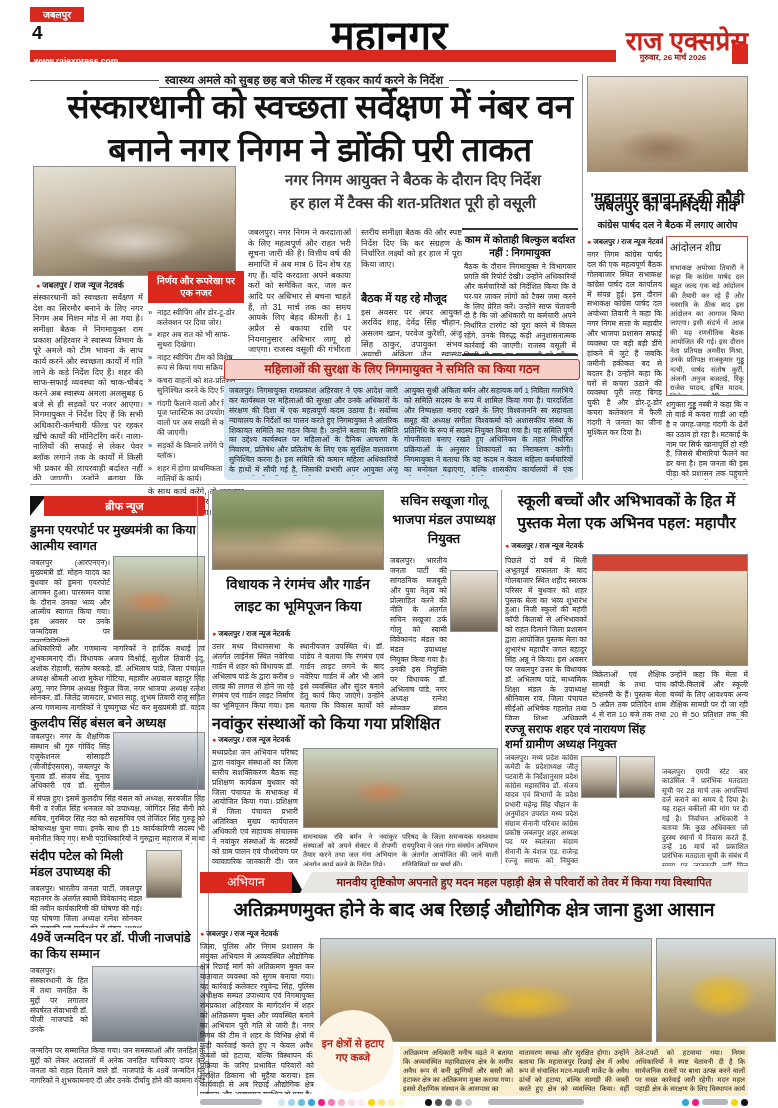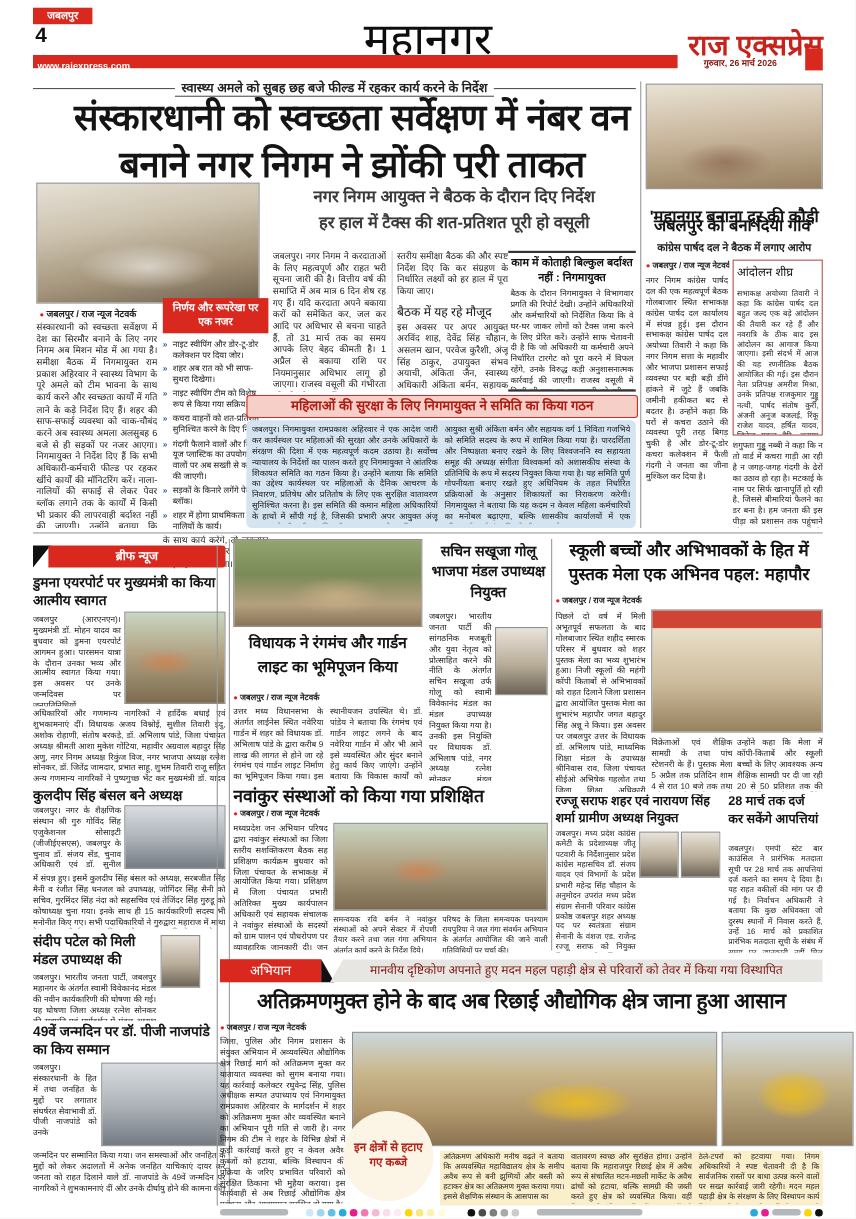--- a/index.html
+++ b/index.html
@@ -30,21 +30,21 @@
   .mk-fill{flex:1 1 auto;height:1px}
   .boxed{box-sizing:border-box}
 </style>
 </head>
 <body>
 
 <div class="page">
 
   <div class="abs" style="left:30px;top:7px;width:54px;height:15px;background:var(--red);color:#fff;font-size:9.5px;font-weight:bold;text-align:center;line-height:15px">जबलपुर</div>
   <div class="abs" style="left:32px;top:22px;font-size:19px;font-weight:800;color:#111">4</div>
-  <div class="abs" style="left:0;top:6px;width:778px;text-align:center;font-size:40px;font-weight:400;color:#0d0d0d">महानगर</div>
+  <div class="abs" style="left:0;top:6px;width:778px;text-align:center;font-size:40px;font-weight:700;color:#0d0d0d">महानगर</div>
   <div class="abs" style="left:30px;top:50px;width:586px;height:12px;background:var(--red)">
     <span style="color:#fff;font-size:8.5px;font-weight:bold;line-height:12px;padding-left:4px;display:inline-block">www.rajexpress.com</span>
   </div>
   <div class="abs" style="left:600px;top:22px;width:148px;text-align:right;font-size:26px;font-weight:800;color:#c8221a">राज एक्सप्रेस</div>
   <div class="abs" style="left:618px;top:51px;width:110px;text-align:center;font-size:8px;font-weight:bold;color:#8a150d">गुरुवार, 26 मार्च 2026</div>
   <div class="abs" style="left:732px;top:44px;width:16px;height:20px;background:var(--red)"></div>
 
   <div class="abs" style="left:30px;top:72px;width:548px;display:flex;align-items:center">
     <span style="flex:1;height:1px;background:#555"></span>
     <span style="padding:0 6px;font-size:11.5px;font-weight:bold;color:#222;border-bottom:1px solid #555">स्वास्थ्य अमले को सुबह छह बजे फील्ड में रहकर कार्य करने के निर्देश</span>
@@ -72,21 +72,21 @@
 
   <div class="abs" style="left:248px;top:168px;width:330px;text-align:center">
     <div style="font-size:15px;font-weight:bold;color:#3a3a3a;line-height:1.55">नगर निगम आयुक्त ने बैठक के दौरान दिए निर्देश</div>
     <div style="font-size:15px;font-weight:bold;color:#3a3a3a;line-height:1.55">हर हाल में टैक्स की शत-प्रतिशत पूरी हो वसूली</div>
   </div>
 
   <div class="abs body-txt" style="left:248px;top:228px;width:103px;height:128px">जबलपुर। नगर निगम ने करदाताओं के लिए महत्वपूर्ण और राहत भरी सूचना जारी की है। वित्तीय वर्ष की समाप्ति में अब मात्र 6 दिन शेष रह गए हैं। यदि करदाता अपने बकाया करों को समेकित कर, जल कर आदि पर अधिभार से बचना चाहते हैं, तो 31 मार्च तक का समय आपके लिए बेहद कीमती है। 1 अप्रैल से बकाया राशि पर नियमानुसार अधिभार लागू हो जाएगा। राजस्व वसूली की गंभीरता को देखते हुए निगमायुक्त राम प्रकाश अहिरवार ने बुधवार की सुबह ठीक 9 बजे राजस्व, स्वास्थ्य, बाजार और जल विभाग के अधिकारियों के साथ एक उच्च</div>
 
   <div class="abs" style="left:356px;top:228px;width:101px;height:128px;overflow:hidden;border-left:1px solid #ccc;padding-left:4px">
     <div class="body-txt">स्तरीय समीक्षा बैठक की और स्पष्ट निर्देश दिए कि कर संग्रहण के निर्धारित लक्ष्यों को हर हाल में पूरा किया जाए।</div>
-    <div style="font-size:11px;font-weight:400;color:#111;margin:4px 0 3px">बैठक में यह रहे मौजूद</div>
+    <div style="font-size:11px;font-weight:700;color:#111;margin:19px 0 3px">बैठक में यह रहे मौजूद</div>
     <div class="body-txt">इस अवसर पर अपर आयुक्त अरविंद शाह, देवेंद्र सिंह चौहान, असलम खान, परवेज कुरैशी, अंजू सिंह ठाकुर, उपायुक्त संभव अयाची, अंकिता जैन, स्वास्थ्य अधिकारी अंकिता बर्मन, सहायक नोडल अधिकारी अभिनव मिश्रा, सहायक स्वास्थ्य अधिकारी अर्जुन यादव, पीयूष राय, अनिल बारी के साथ सभी अधिकारी कर्मचारी उपस्थित रहे।</div>
   </div>
 
   <div class="abs boxed" style="left:462px;top:228px;width:116px;height:128px;border-top:2px solid #333;border-bottom:2px solid #333;overflow:hidden;padding:3px 2px">
     <div style="font-size:10px;font-weight:800;text-align:center;color:#111;line-height:1.3;margin-bottom:3px">काम में कोताही बिल्कुल बर्दाश्त नहीं : निगमायुक्त</div>
     <div class="body-sm">बैठक के दौरान निगमायुक्त ने विभागवार प्रगति की रिपोर्ट देखी। उन्होंने अधिकारियों और कर्मचारियों को निर्देशित किया कि वे घर-घर जाकर लोगों को टैक्स जमा करने के लिए प्रेरित करें। उन्होंने साफ चेतावनी दी है कि जो अधिकारी या कर्मचारी अपने निर्धारित टारगेट को पूरा करने में विफल रहेंगे, उनके विरुद्ध कड़ी अनुशासनात्मक कार्रवाई की जाएगी। राजस्व वसूली में किसी भी स्तर पर लापरवाही को स्वीकार नहीं किया जाएगा।</div>
   </div>
 
   <div class="abs" style="left:224px;top:359px;width:354px;height:19px;background:#f6cfc8;border:1px solid var(--red);color:#b01c12;font-weight:800;font-size:12px;text-align:center;line-height:19px;border-radius:3px">महिलाओं की सुरक्षा के लिए निगमायुक्त ने समिति का किया गठन</div>
   <div class="abs" style="left:224px;top:382px;width:354px;height:98px;background:#d4e4f1;border-radius:5px;display:flex;gap:6px;padding:4px 5px;box-sizing:border-box">
@@ -163,27 +163,26 @@
   <div class="abs body-sm" style="left:402px;top:832px;width:96px;height:34px;font-size:7px">परिषद के जिला समन्वयक घनश्याम रायपुरिया ने जल गंगा संवर्धन अभियान के अंतर्गत आयोजित की जाने वाली गतिविधियों पर चर्चा की।</div>
 
   <div class="abs hl" style="left:505px;top:722px;width:150px;height:30px;font-size:11.5px;line-height:1.3;overflow:hidden">रज्जू सराफ शहर एवं नारायण सिंह शर्मा ग्रामीण अध्यक्ष नियुक्त</div>
   <div class="abs" style="left:505px;top:754px;width:150px;height:112px;overflow:hidden">
     <span style="float:right;margin:2px 0 2px 3px">
       <span class="ph ph-port" style="display:inline-block;width:36px;height:42px;margin-right:2px"></span><span class="ph ph-port" style="display:inline-block;width:36px;height:42px"></span>
     </span>
     <span class="body-sm" style="display:block;font-size:7.1px">जबलपुर। मध्य प्रदेश कांग्रेस कमेटी के प्रदेशाध्यक्ष जीतू पटवारी के निर्देशानुसार प्रदेश कांग्रेस महासचिव डॉ. संजय यादव एवं विभागों के प्रदेश प्रभारी महेन्द्र सिंह चौहान के अनुमोदन उपरांत मध्य प्रदेश संग्राम सेनानी परिवार कांग्रेस प्रकोष्ठ जबलपुर शहर अध्यक्ष पद पर स्वतंत्रता संग्राम सेनानी के वंशज एड. राजेन्द्र रज्जू सराफ को नियुक्त किया गया है। जिलाध्यक्ष ग्रामीण पद पर नारायण सिंह शर्मा को प्रदेश स्वतंत्रता संग्राम सेनानी परिवार कांग्रेस प्रकोष्ठ के प्रदेशाध्यक्ष अजय यादव सिरसाटी ने मनोनीत किया है। इन नियुक्तियों पर पूर्व कैबिनेट मंत्री लखन घनघोरिया, शहर कांग्रेस अध्यक्ष सौरभ नाटी शर्मा, वरिष्ठ कांग्रेस नेता बाबू विश्वमोहन, युवा नेता मनोज नामदेव आदि ने दोनों को बधाई दी।</span>
   </div>
 
-  <div class="abs hl" style="left:662px;top:722px;width:86px;height:42px;font-size:11.5px;line-height:1.35;overflow:hidden">28 मार्च तक दर्ज कर सकेंगे आपत्तियां</div>
   <div class="abs body-sm" style="left:662px;top:768px;width:86px;height:98px;font-size:7.1px">जबलपुर। एमपी स्टेट बार काउंसिल ने प्रारंभिक मतदाता सूची पर 28 मार्च तक आपत्तियां दर्ज कराने का समय दे दिया है। यह राहत वकीलों की मांग पर दी गई है। निर्वाचन अधिकारी ने बताया कि कुछ अधिवक्ता जो दुरस्थ स्थानों में निवास करते हैं, उन्हें 16 मार्च को प्रकाशित प्रारंभिक मतदाता सूची के संबंध में समय पर जानकारी नहीं मिल सकी। विभिन्न अधिवक्ता संघों ने आपत्तियां प्रस्तुत करने निर्धारित तिथि 24 मार्च को बढ़ाने का अनुरोध किया था। हाई पावर इलेक्शन कमेटी की सहमति से अंतिम तिथि बढ़ाकर 28 मार्च शाम चार बजे निर्धारित कर दी गई है।</div>
 
   <div class="abs rule" style="left:197px;top:496px;width:1px;height:600px"></div>
   <div class="abs" style="left:200px;top:872px;width:92px;height:21px;background:var(--red);color:#fff;font-size:12px;font-weight:400;text-align:center;line-height:21px">अभियान</div>
   <div class="abs" style="left:292px;top:872px;width:0;height:0;border-bottom:21px solid #111;border-right:12px solid transparent"></div>
-  <div class="abs" style="left:300px;top:872px;width:448px;height:21px;background:#e8e6e2;color:#7a150e;font-size:11px;font-weight:400;line-height:21px;text-align:center;clip-path:polygon(12px 0,100% 0,100% 100%,0 100%);white-space:nowrap;overflow:hidden">मानवीय दृष्टिकोण अपनाते हुए मदन महल पहाड़ी क्षेत्र से परिवारों को तेवर में किया गया विस्थापित</div>
+  <div class="abs" style="left:300px;top:872px;width:448px;height:21px;background:#e8e6e2;color:#7a150e;font-size:11px;font-weight:700;line-height:21px;text-align:center;clip-path:polygon(12px 0,100% 0,100% 100%,0 100%);white-space:nowrap;overflow:hidden">मानवीय दृष्टिकोण अपनाते हुए मदन महल पहाड़ी क्षेत्र से परिवारों को तेवर में किया गया विस्थापित</div>
   <div class="abs hl" style="left:200px;top:896px;width:548px;font-size:19px;text-align:center;white-space:nowrap;overflow:hidden;letter-spacing:-.2px">अतिक्रमणमुक्त होने के बाद अब रिछाई औद्योगिक क्षेत्र जाना हुआ आसान</div>
   <div class="abs byline" style="left:200px;top:928px;width:140px;font-size:7.4px">जबलपुर / राज न्यूज नेटवर्क</div>
   <div class="abs body-sm" style="left:200px;top:942px;width:114px;height:152px">जिला, पुलिस और निगम प्रशासन के संयुक्त अभियान में अव्यवस्थित औद्योगिक क्षेत्र रिछाई मार्ग को अतिक्रमण मुक्त कर यातायात व्यवस्था को सुगम बनाया गया। यह कार्रवाई कलेक्टर रघुवेन्द्र सिंह, पुलिस अधीक्षक सम्पत उपाध्याय एवं निगमायुक्त रामप्रकाश अहिरवार के मार्गदर्शन में शहर को अतिक्रमण मुक्त और व्यवस्थित बनाने का अभियान पूरी गति से जारी है। नगर निगम की टीम ने शहर के विभिन्न क्षेत्रों में कड़ी कार्रवाई करते हुए न केवल अवैध कब्जों को हटाया, बल्कि विस्थापन की प्रक्रिया के जरिए प्रभावित परिवारों को सुरक्षित ठिकाना भी मुहैया कराया। इस कार्यवाही से अब रिछाई औद्योगिक क्षेत्र पहुंचना और आवागमन सुरक्षित हो गया है।</div>
   <div class="abs ph ph-jcb1" style="left:320px;top:938px;width:332px;height:104px"></div>
   <div class="abs ph ph-jcb2" style="left:656px;top:938px;width:120px;height:104px"></div>
   <div class="abs" style="left:312px;top:1010px;width:82px;height:82px;background:#fcf5e6;border-radius:50%;display:flex;align-items:center;justify-content:center;text-align:center;font-size:10.5px;font-weight:800;color:#b5241a;line-height:1.3;padding:6px;box-sizing:border-box;z-index:3">इन क्षेत्रों से हटाए गए कब्जे</div>
   <div class="abs" style="left:400px;top:1046px;width:348px;height:50px;background:#fbeecb;display:flex;gap:6px;padding:2px 3px;box-sizing:border-box">
     <div class="body-sm" style="flex:1;font-size:6.9px">अतिक्रमण अधिकारी मनीष वढ़ते ने बताया कि अव्यवस्थित महाविद्यालय क्षेत्र के समीप अवैध रूप से बनी झुग्गियों और बस्ती को हटाकर क्षेत्र का अतिक्रमण मुक्त कराया गया। इससे शैक्षणिक संस्थान के आसपास का</div>
     <div class="body-sm" style="flex:1;font-size:6.9px">वातावरण स्वच्छ और सुरक्षित होगा। उन्होंने बताया कि महाराजपुर रिछाई क्षेत्र में अवैध रूप से संचालित मटन-मछली मार्केट के अवैध ढांचों को हटाया, बल्कि सामग्री की जब्ती करते हुए क्षेत्र को व्यवस्थित किया। वहीं विजयनगरी मंडिया मार्केट में पशुपालकों को अनुबंध का पाठ पढ़ाते हुए दुकान के बाहर रखी सामग्री और</div>
     <div class="body-sm" style="flex:1;font-size:6.9px">ठेले-टपरों को हटवाया गया। निगम अधिकारियों ने स्पष्ट चेतावनी दी है कि सार्वजनिक रास्तों पर बाधा उत्पन्न करने वालों पर सख्त कार्रवाई जारी रहेगी। मदन महल पहाड़ी क्षेत्र के संरक्षण के लिए विस्थापन कार्य निरंतर जारी है। मानवीय दृष्टिकोण अपनाते हुए 24 परिवारों को तेवर में विस्थापित किया गया।</div>

